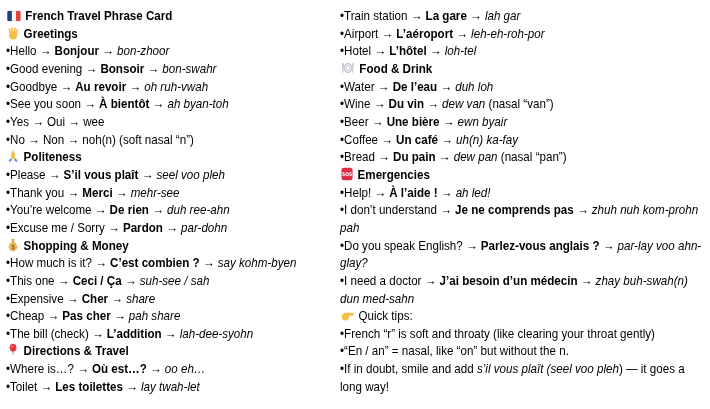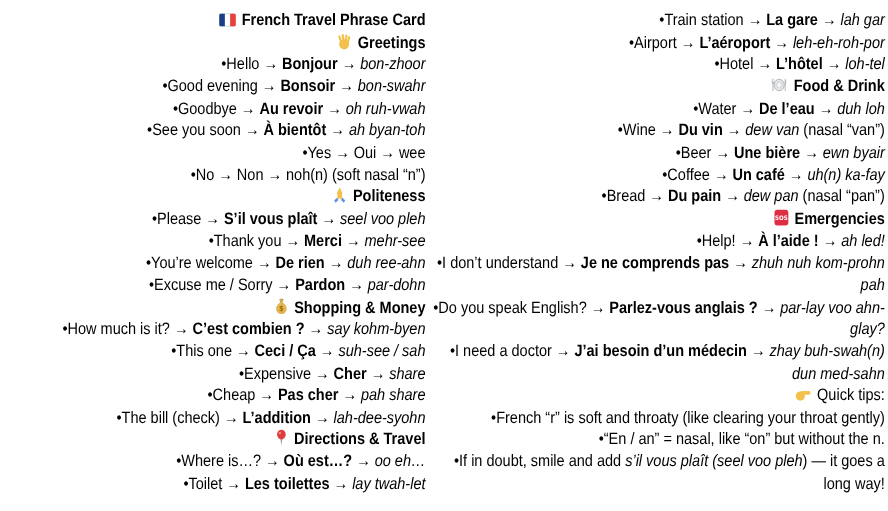--- a/index.html
+++ b/index.html
@@ -13,21 +13,20 @@
     position: relative;
     overflow: hidden;
     font-family: "Liberation Sans", "DejaVu Sans", sans-serif;
     color: #000000;
     font-size: 13.2px;
     line-height: 17.65px;
   }
   .card {
     position: absolute;
     inset: 0;
-    text-align: right;
   }
   .col {
     position: absolute;
     top: 7px;
     transform: scaleX(0.88);
     transform-origin: 0 0;
   }
   .col-left  { left: 6px;   width: 380px; }
   .col-right { left: 340px; width: 418px; }
   .line { white-space: normal; }

